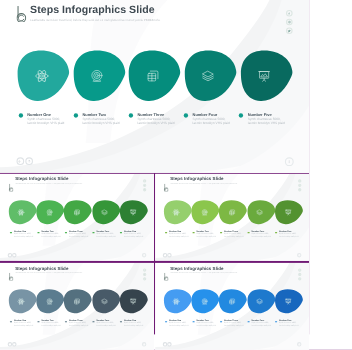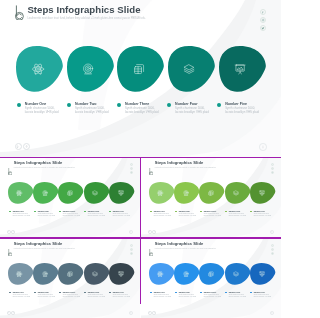--- a/index.html
+++ b/index.html
@@ -1,19 +1,19 @@
 <!DOCTYPE html>
 <html><head>
 <meta charset="utf-8">
 <style>
   html,body{margin:0;padding:0;}
   *{box-sizing:border-box;}
   body{width:281px;height:318px;overflow:hidden;background:#ffffff;
        font-family:"Liberation Sans",sans-serif;-webkit-font-smoothing:antialiased;}
-  .page{position:relative;width:281px;height:304px;background:#a21caf;}
+  .page{position:relative;width:281px;height:304px;background:#701a75;}
 
   .slide{position:absolute;overflow:hidden;background:#fdfdfd;}
   .slide .bgsvg{position:absolute;inset:0;width:100%;height:100%;}
 
   
   .hdr{position:absolute;}
   .logo{position:absolute;left:0;}
   .htext{position:absolute;}
   .title{font-weight:bold;color:#3f4a52;letter-spacing:0.05px;white-space:nowrap;}
   .subtitle{color:#c2c7cb;white-space:nowrap;}

